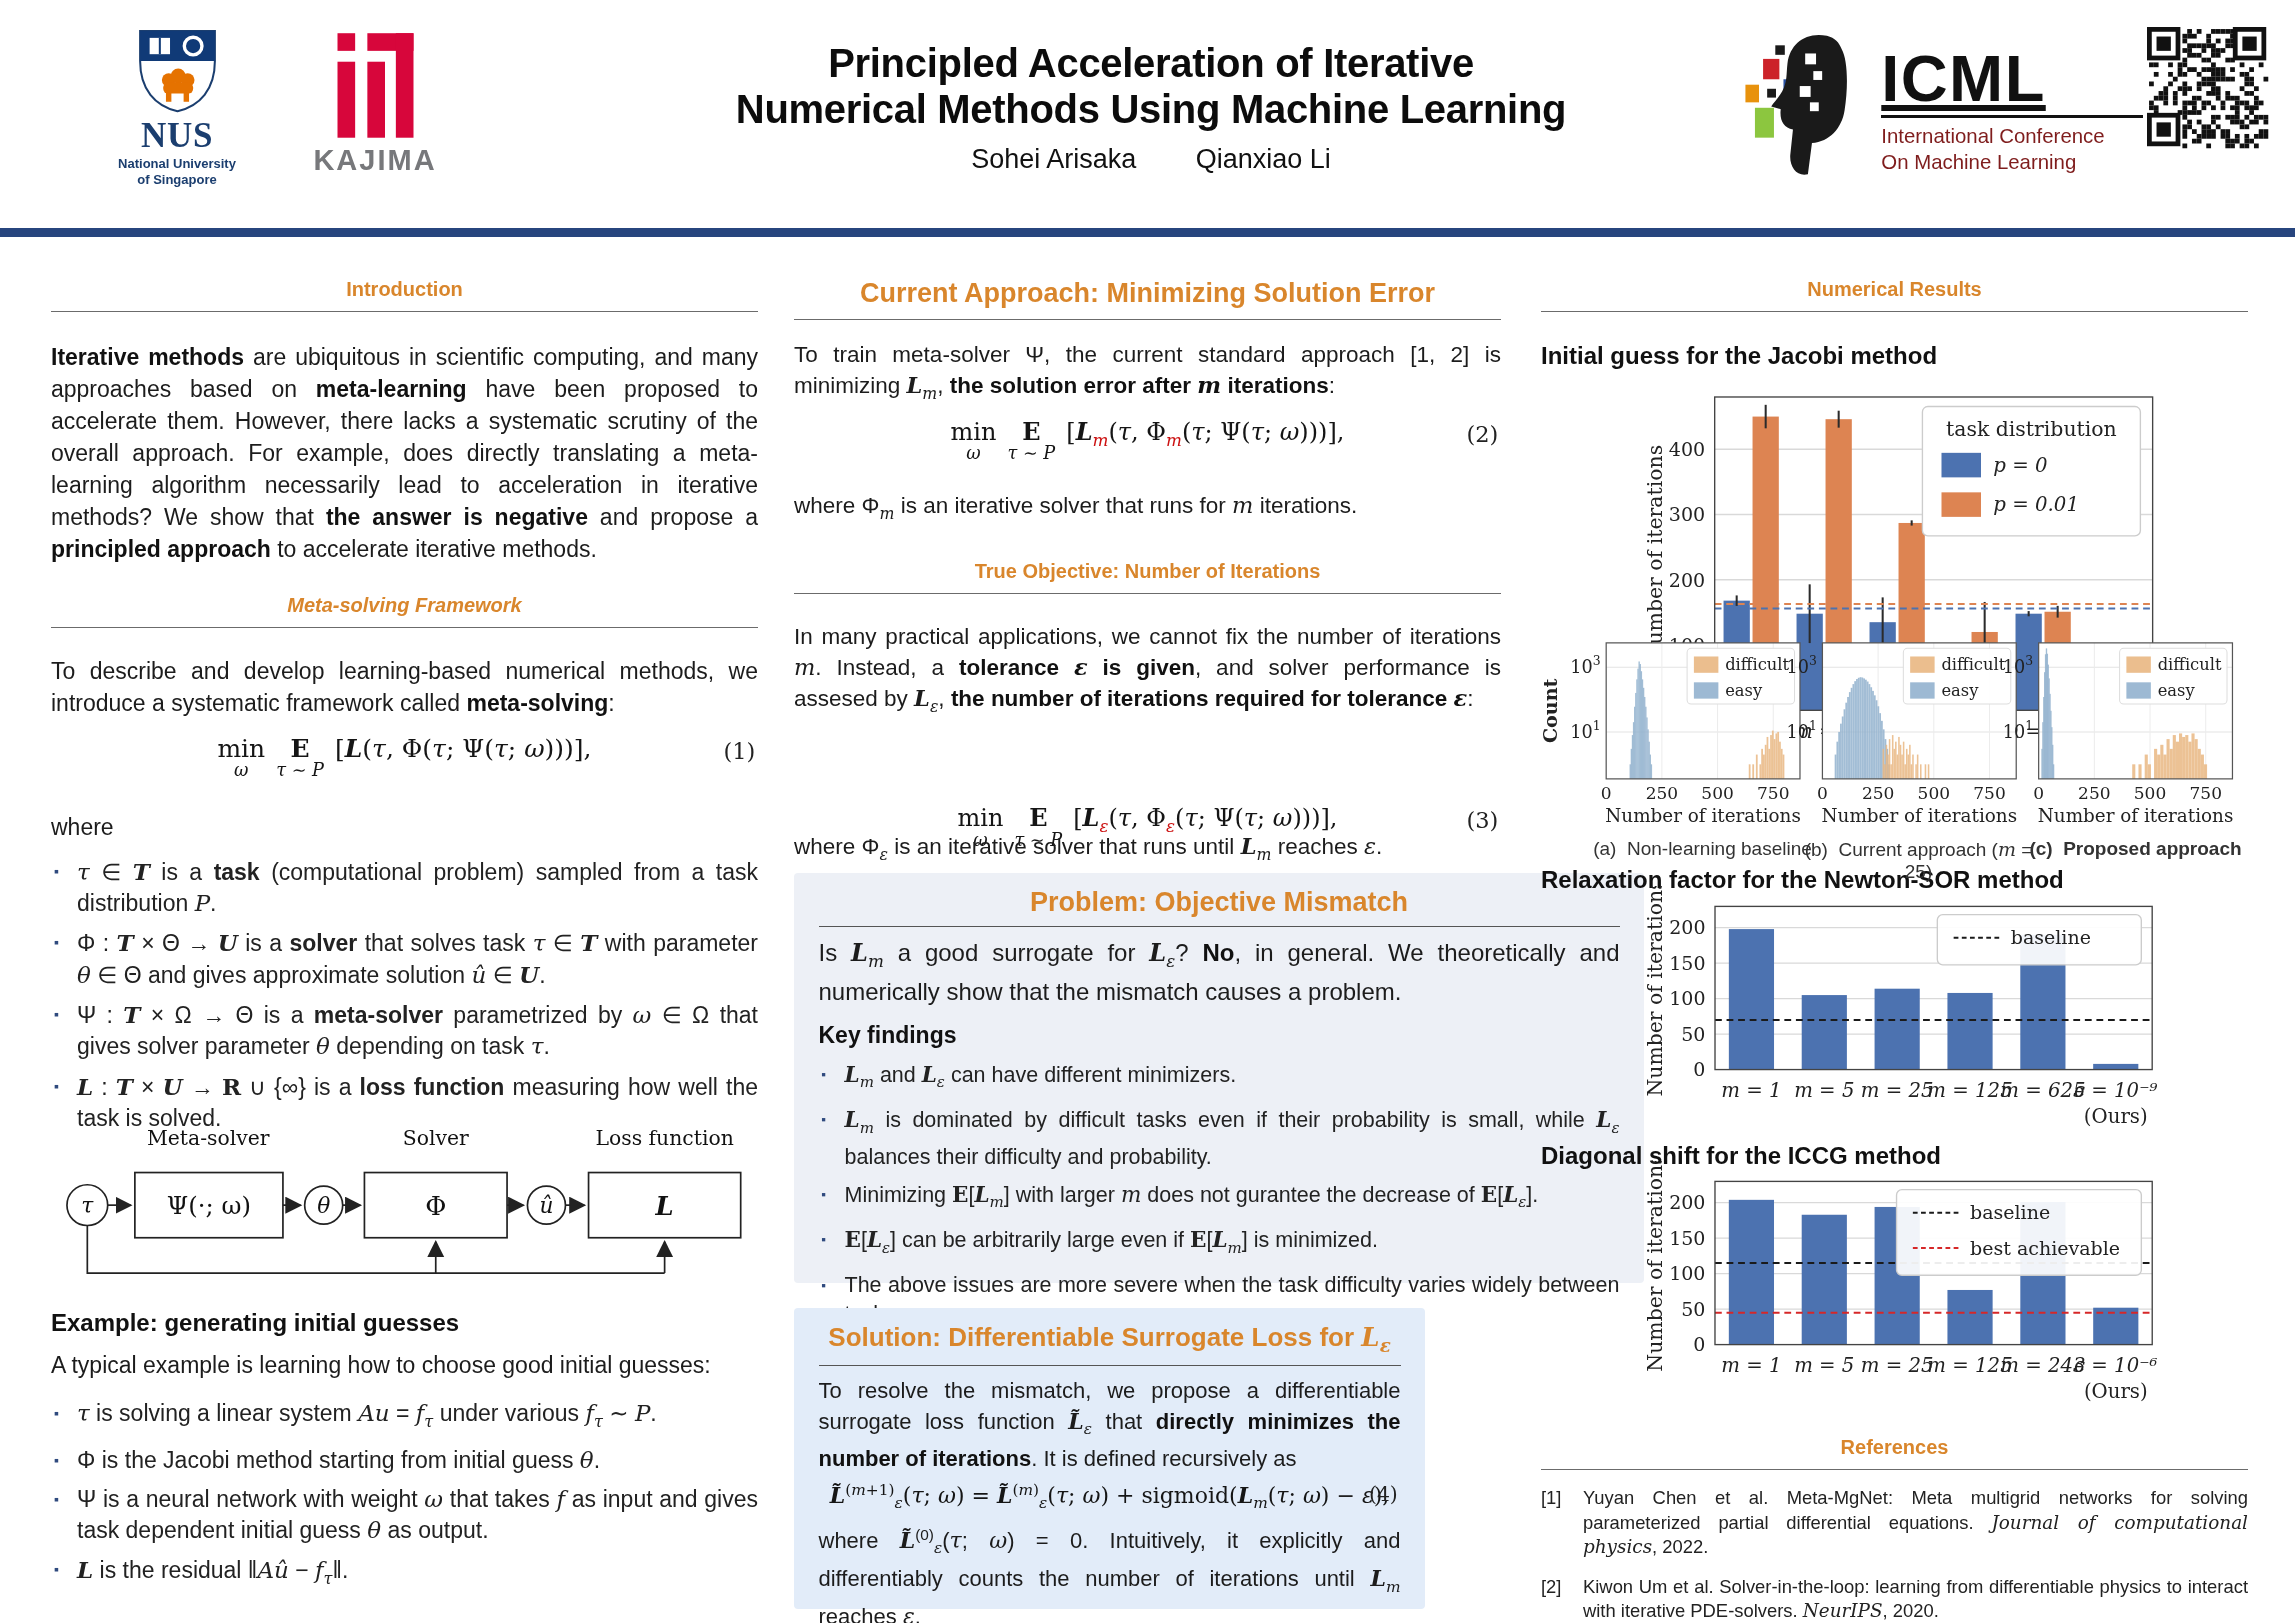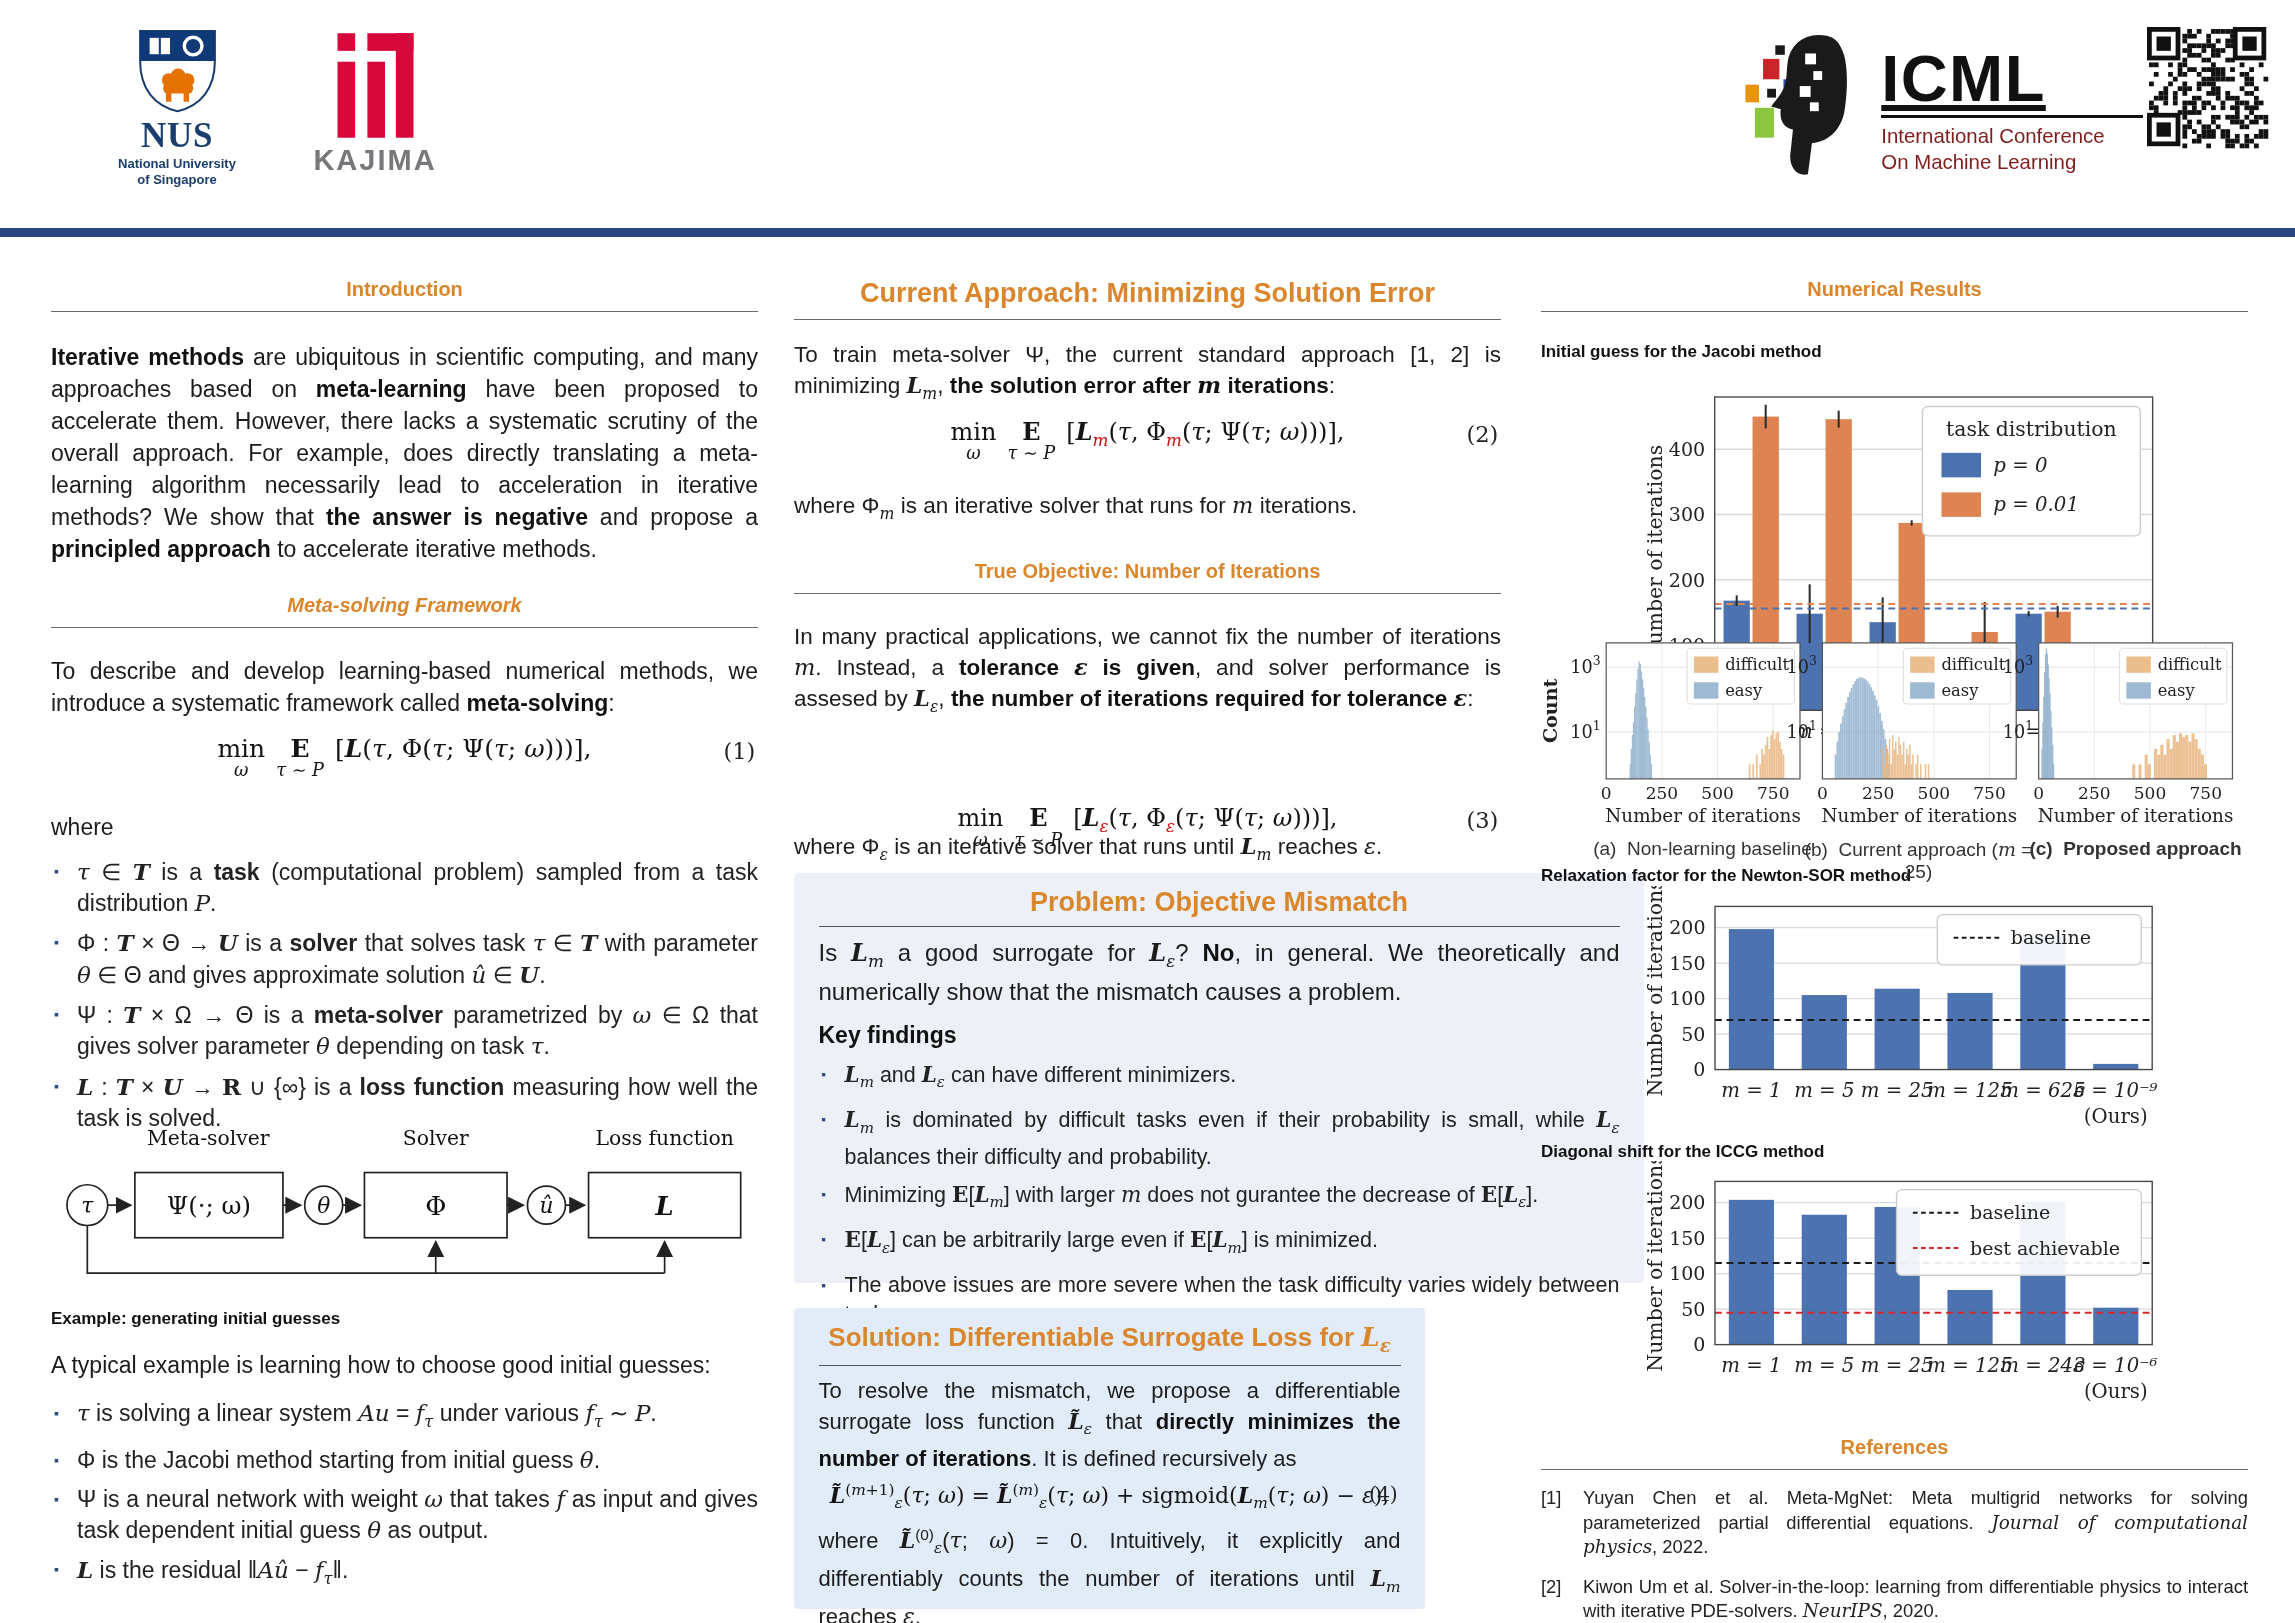--- a/index.html
+++ b/index.html
@@ -22,21 +22,21 @@
   .sec-head{font-size:20px;font-weight:bold;color:#D9862C;text-align:center;}
   .sec-rule{height:1.4px;background:#6b6b6b;margin-top:9.5px;}
   .body-text{font-size:23px;line-height:32px;text-align:justify;color:#1c1c1c;}
   .body-text b{color:#111;}
   i{font-family:"DejaVu Serif",serif;}
   .cal{font-family:"DejaVu Serif",serif;font-style:italic;font-weight:600;}
   .bbe{font-weight:bold;font-family:"DejaVu Serif",serif;}
   sub,sup{font-size:70%;}
   .rd{color:#CC1111;}
   .rd i{color:#CC1111;}
-  .subhead{font-size:17px;font-weight:bold;color:#111;}
+  .subhead{font-size:24px;font-weight:bold;color:#111;}
   
   .eq{position:relative;font-family:"DejaVu Serif",serif;font-size:25px;color:#151515;
       display:flex;justify-content:center;align-items:flex-start;}
   .eq .stk{display:inline-flex;flex-direction:column;align-items:center;margin-right:11px;}
   .eq .un{font-size:17.7px;margin-top:-2.7px;}
   .eq .ebody{margin-top:1.4px;}
   .eqnum{position:absolute;right:2.7px;top:4.1px;font-size:22.5px;color:#222;font-family:"DejaVu Serif",serif;}
   
   ul.blist{list-style:none;margin:0;padding:0;}
   ul.blist li{position:relative;padding-left:26px;margin-bottom:8.2px;}
@@ -83,20 +83,30 @@
     <svg width="95" height="109" viewBox="0 0 140 160">
       <rect x="14" y="0" width="26" height="26" fill="#D7063B"></rect>
       <rect x="14" y="42" width="26" height="112" fill="#D7063B"></rect>
       <rect x="58" y="42" width="26" height="112" fill="#D7063B"></rect>
       <rect x="58" y="0" width="68" height="26" fill="#D7063B"></rect>
       <rect x="100" y="0" width="26" height="154" fill="#D7063B"></rect>
     </svg>
     <div class="kajima-word">KAJIMA</div>
   </div>
 
+  <div class="abs" style="left:681px;top:40px;width:940px;">
+    <div class="poster-title">
+      <div>Principled Acceleration of Iterative</div>
+      <div>Numerical Methods Using Machine Learning</div>
+    </div>
+    <div class="authors" style="margin-top:12.3px;">
+      <span>Sohei Arisaka</span>
+      <span>Qianxiao Li</span>
+    </div>
+  </div>
 
   <div class="abs" style="left:1740px;top:29px;display:flex;align-items:center;">
     <svg width="129" height="163" viewBox="0 0 190 240">
       <rect x="34" y="44" width="24" height="30" fill="#CC2229"></rect>
       <rect x="8" y="82" width="20" height="26" fill="#E8920D"></rect>
       <rect x="22" y="116" width="28" height="44" fill="#8CC63F"></rect>
       <rect x="64" y="74" width="30" height="44" fill="#2A52A2"></rect>
       <path d="M128,10 C96,4 74,22 70,50 C68,66 70,78 62,92 C56,102 50,108 46,114 L60,118 C58,134 64,146 78,148 L74,186 C73,204 84,218 100,214 L106,168 C132,166 150,146 154,120 C160,82 158,44 150,30 C146,20 140,13 128,10 Z" fill="#1a1a1a"></path>
       <rect x="96" y="36" width="16" height="16" fill="#ffffff"></rect>
       <rect x="108" y="62" width="13" height="13" fill="#ffffff"></rect>

